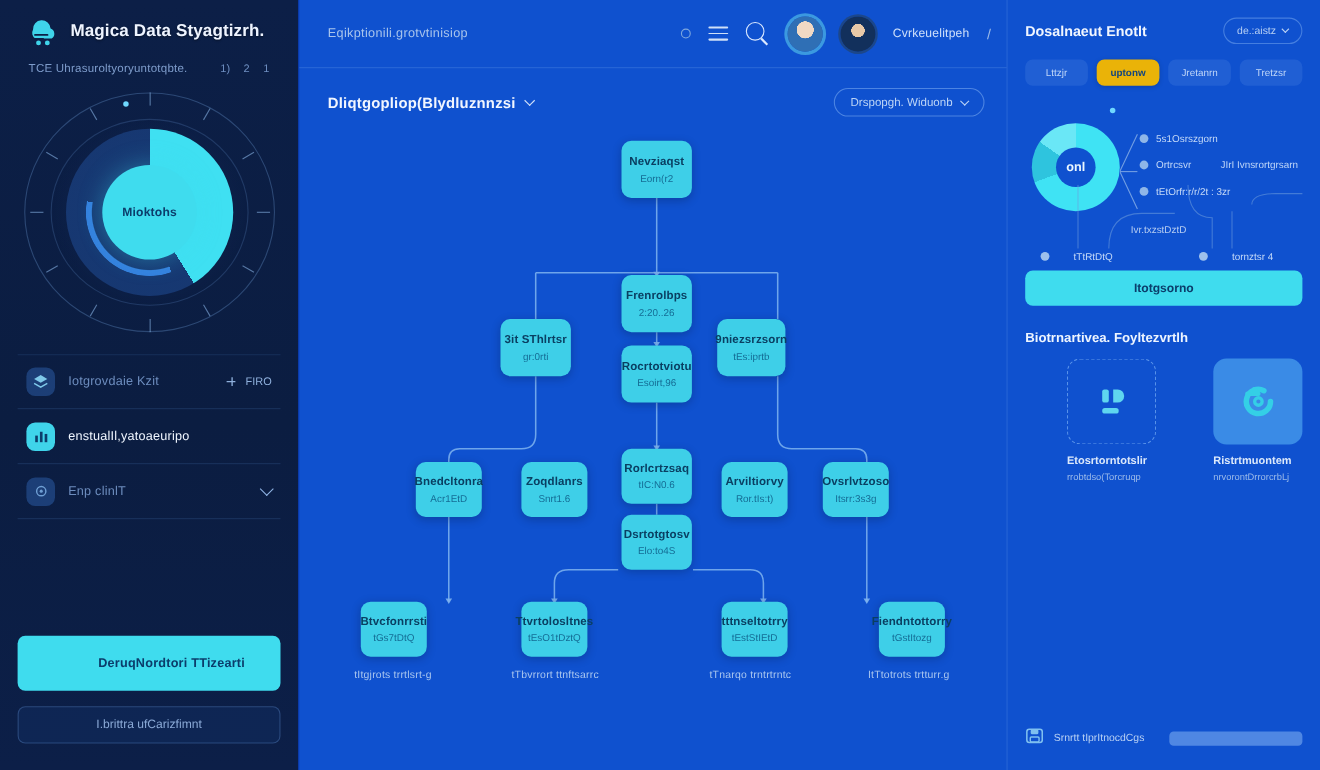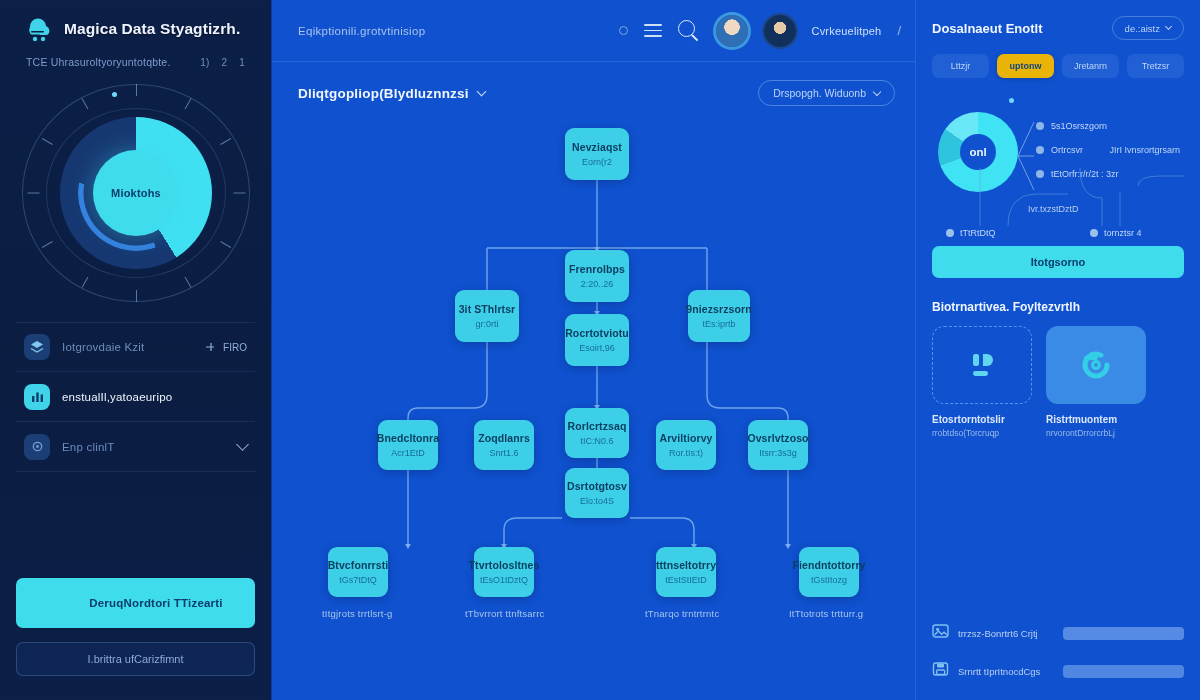--- a/index.html
+++ b/index.html
@@ -178,32 +178,32 @@
   .donut-val {
     position:absolute; left:6px; top:22px; width:80px; height:80px;
     display:flex; align-items:center; justify-content:center;
     font-size:11.5px; font-weight:700; color:#eaf6ff; z-index:2;
   }
   .legend { position:absolute; left:104px; top:24px; }
   .lg { display:flex; align-items:center; gap:7px; height:24px; font-size:9px; color:#c4d9f8; }
   .lg i { width:8px; height:8px; border-radius:50%; background:#8fb6e8; flex:0 0 8px; }
   .side-note { position:absolute; right:4px; top:55px; font-size:9px; color:#bfd6f8; }
   .mini-dot { position:absolute; width:5px; height:5px; border-radius:50%; background:#6fd8ff; }
-  .foot-lbl { position:absolute; bottom:2px; display:flex; align-items:center; gap:6px; font-size:9px; color:#c4d9f8; }
+  .foot-lbl { position:absolute; bottom:2px; display:flex; align-items:center; gap:22px; font-size:9px; color:#c4d9f8; }
   .foot-lbl i { width:8px; height:8px; border-radius:50%; background:#9dc0ec; }
   .mid-lbl { position:absolute; left:96px; bottom:26px; font-size:9px; color:#b6cdf2; }
 
   .rp-cta {
     height:32px; border-radius:7px; background:#3fdcee;
     display:flex; align-items:center; justify-content:center;
     color:#0b3d6b; font-size:11px; font-weight:700; margin-top:6px;
   }
   .rp-section { font-size:12px; font-weight:700; color:#eef5ff; margin-top:22px; }
   .cards { display:flex; gap:14px; margin-top:12px; }
-  .card { width:100px; }
+  .card { width:100px;margin-left:38px; }
   .card-box {
     height:78px; border-radius:12px;
     display:flex; align-items:center; justify-content:center;
   }
   .card-box.dashed { border:1.6px dashed rgba(150,200,255,.55); }
   .card-box.filled { background:#3a8be6; }
   .card-t { font-size:10px; font-weight:700; color:#dce9fb; margin-top:10px; }
   .card-s { font-size:8.5px; color:#9bbaea; margin-top:3px; line-height:1.3; }
 
   .rp-foot { position:absolute; left:16px; right:16px; bottom:10px; }
@@ -374,21 +374,21 @@
       <span>Eorn(r2</span>
     </div>
     <div class="node" style="left:293px;top:140px;width:64px;height:52px">
       <b>Frenrolbps</b>
       <span>2:20..26</span>
     </div>
     <div class="node" style="left:183px;top:180px;width:64px;height:52px">
       <b>3it SThlrtsr</b>
       <span>gr:0rti</span>
     </div>
-    <div class="node" style="left:416px;top:180px;width:62px;height:52px">
+    <div class="node" style="left:380px;top:180px;width:62px;height:52px">
       <b>9niezsrzsorn</b>
       <span>tEs:iprtb</span>
     </div>
     <div class="node" style="left:293px;top:204px;width:64px;height:52px">
       <b>Rocrtotviotu</b>
       <span>Esoirt,96</span>
     </div>
     <div class="node" style="left:106px;top:310px;width:60px;height:50px">
       <b>Bnedcltonra</b>
       <span>Acr1EtD</span>
@@ -529,31 +529,20 @@
           <circle cx="19" cy="19" r="3.4" fill="none" stroke="#34cfe6" stroke-width="3"></circle>
         </svg>
       </div>
       <div class="card-t">Ristrtmuontem</div>
       <div class="card-s">nrvorontDrrorcrbLj</div>
     </div>
   </div>
 
   <div class="rp-foot">
 
-    <div class="rf-row">
-      <span>
-        <svg width="17" height="16" viewBox="0 0 17 16">
-            <rect x="1" y="2" width="15" height="12" rx="2.4" fill="none" stroke="#7fc0f0" stroke-width="1.4"></rect>
-            <circle cx="5.6" cy="6.2" r="1.5" fill="#7fc0f0"></circle>
-            <path d="M2.5 12l4-4 3.2 3.2 2.4-2 3 2.8" fill="none" stroke="#7fc0f0" stroke-width="1.4"></path>
-          </svg>
-      </span>
-      <span class="t">trrzsz-Bonrtrt6 Crjtj</span>
-      <span class="bar" style="width: 88%;"></span>
-    </div>
 
     <div class="rf-row">
       <span>
         <svg width="17" height="16" viewBox="0 0 17 16">
             <rect x="1.5" y="2" width="14" height="12" rx="2.2" fill="none" stroke="#7fc0f0" stroke-width="1.4"></rect>
             <rect x="5" y="2.4" width="7" height="4" rx="1" fill="#7fc0f0"></rect>
             <rect x="4.6" y="9" width="8" height="4.4" rx="1" fill="none" stroke="#7fc0f0" stroke-width="1.3"></rect>
           </svg>
       </span>
       <span class="t">Srnrtt tIprItnocdCgs</span>

